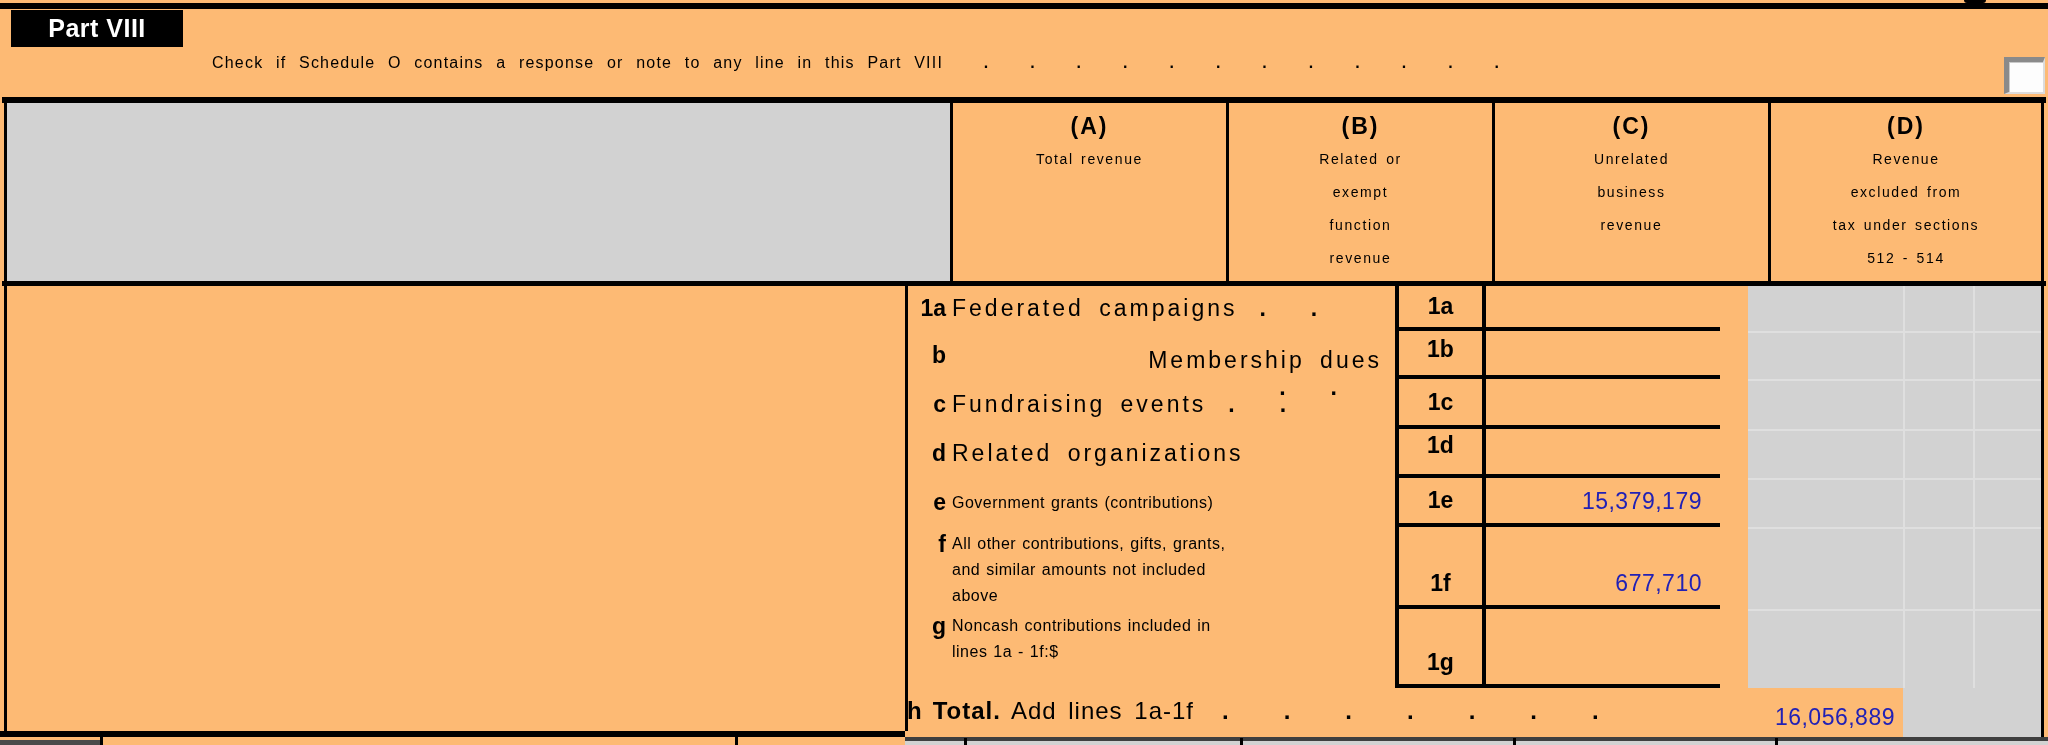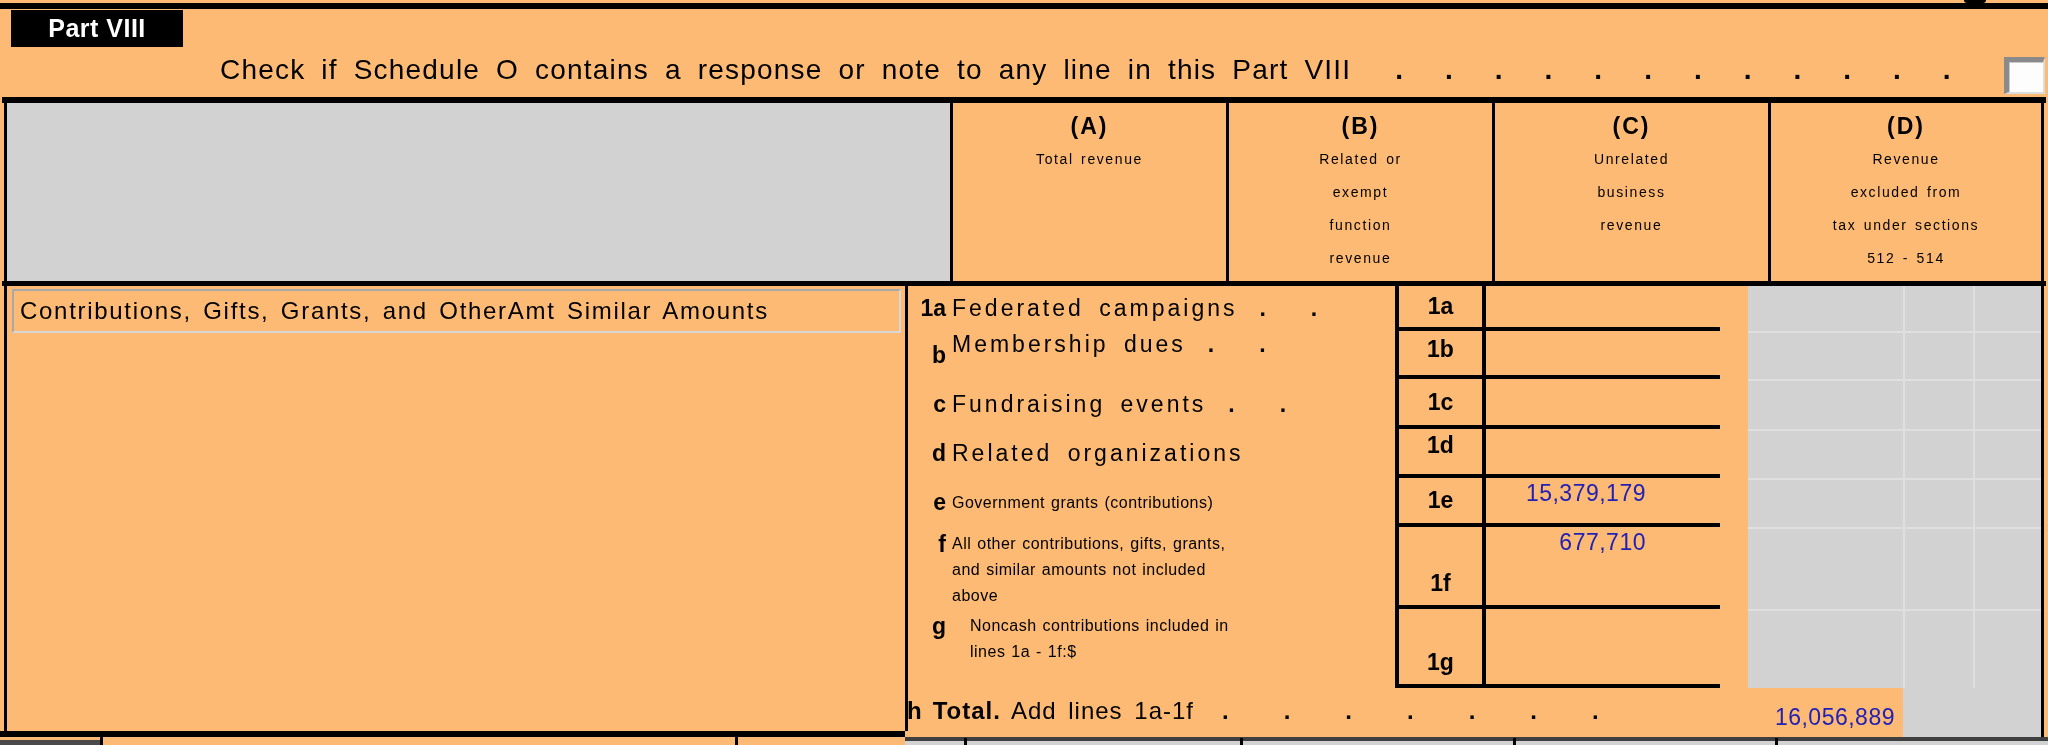--- a/index.html
+++ b/index.html
@@ -7,21 +7,21 @@
     position:relative; width:2048px; height:745px; background:#fdba74; overflow:hidden;
     font-family:"Liberation Sans", sans-serif; color:#000;
   }
   .abs{position:absolute;}
   
   .top-rule{left:0;top:3px;width:2048px;height:6px;background:#000;}
   .page-num-remnant{left:1964px;top:0;width:22px;height:3px;background:#000;border-radius:0 0 9px 9px;}
   .part-badge{left:11px;top:10px;width:172px;height:37px;background:#000;color:#fff;
     display:flex;align-items:center;justify-content:center;font-size:25px;font-weight:bold;letter-spacing:.5px;}
   .title{left:220px;top:8px;font-size:32px;font-weight:bold;letter-spacing:1.6px;word-spacing:4px;}
-  .check-line{left:220px;top:54px;font-size:28px;letter-spacing:1.2px;word-spacing:7px;white-space:nowrap;}
+  .check-line{left:212px;top:54px;font-size:16px;letter-spacing:1.2px;word-spacing:7px;white-space:nowrap;}
   .check-line .dots{letter-spacing:42px;font-weight:bold;margin-left:28px;}
   .checkbox{left:2004px;top:57px;width:34px;height:30px;background:#fdfdfd;
     border-style:solid;border-width:5px 2px 2px 5px;border-color:#8a8a8a #dcdcdc #dcdcdc #8a8a8a;
     box-shadow:inset 1px 1px 0 #c9c9c9;}
   
   .thead-top{left:2px;top:97px;width:2044px;height:6px;background:#000;}
   .thead-gray{left:6px;top:103px;width:944px;height:178px;background:#d2d2d2;}
   .col-head{top:103px;height:178px;border-left:3px solid #000;box-sizing:border-box;
     text-align:center;padding-top:7px;}
   .col-letter{font-size:23px;font-weight:bold;letter-spacing:2px;line-height:33px;}
@@ -40,22 +40,22 @@
   .line-desc{left:952px;width:430px;white-space:pre-line;}
   .desc-big{font-size:23px;letter-spacing:3px;word-spacing:6px;}
   .desc-small{font-size:16px;letter-spacing:.5px;word-spacing:1px;line-height:26px;}
   .row-center{display:flex;align-items:center;}
   .line-dots{letter-spacing:45px;font-weight:bold;margin-left:22px;font-size:23px;}
   .numcol-left{left:1395px;top:286px;width:4px;height:402px;background:#000;}
   .numcol-right{left:1482px;top:286px;width:4px;height:402px;background:#000;}
   .row-underline{left:1395px;width:325px;height:4px;background:#000;}
   .line-number-box{left:1399px;width:83px;display:flex;justify-content:center;
     font-size:23px;font-weight:bold;}
-  .line-amount-field{left:1430px;width:234px;box-sizing:border-box;display:flex;
-    align-items:flex-start;justify-content:flex-end;padding:0 18px 6px 0;}
+  .line-amount-field{left:1486px;width:234px;box-sizing:border-box;display:flex;
+    align-items:flex-end;justify-content:flex-end;padding:0 18px 6px 0;}
   .amount{font-size:23px;letter-spacing:.5px;}
   
   .shaded-region{left:1748px;top:286px;width:293px;height:402px;background:#d2d2d2;}
   .shade-hline{position:absolute;left:0;width:100%;height:2px;background:#dfdfdf;}
   .shade-vline{position:absolute;top:0;height:100%;width:2px;background:#dfdfdf;}
   .right-shade-lower{left:1903px;top:688px;width:138px;height:49px;background:#d2d2d2;}
   
   .total-line{left:907px;top:688px;height:46px;display:flex;align-items:center;
     font-size:24px;letter-spacing:1px;word-spacing:4px;white-space:nowrap;}
   .total-line .tbold{font-weight:bold;margin-right:10px;}
@@ -112,36 +112,33 @@
         <div class="col-label">Revenue
 excluded from
 tax under sections
 512 - 514</div>
       </div>
     </div>
   <div class="abs thead-bottom"></div>
   <div class="abs table-left"></div>
   <div class="abs table-right"></div>
 
-  <div class="abs section-label-box">
-    <span>Contributions, Gifts, Grants, and OtherAmt Similar Amounts</span>
-  </div>
   <div class="abs category-divider"></div>
   <div class="abs left-cell-bottom"></div>
 
   <div id="rows">
       <div class="abs line-prefix row-center" style="top: 286px; height: 45px; justify-content: flex-end; display: flex; align-items: center;">1a</div>
       <div class="abs line-desc desc-big" style="top: 286px; height: 45px; display: flex; align-items: center;"><span>Federated campaigns</span><span class="line-dots">..</span></div>
       <div class="abs line-number-box" style="top: 286px; height: 41px; align-items: center;">1a</div>
       <div class="abs line-amount-field" style="top: 288px; height: 37px;">
         <span class="amount" style="color: rgb(33, 33, 181);"></span>
       </div>
       <div class="abs row-underline" style="top: 327px;"></div>
       <div class="abs line-prefix row-center" style="top: 331px; height: 48px; justify-content: flex-end; display: flex; align-items: center;">b</div>
-      <div class="abs line-desc desc-big" style="top: 331px; height: 48px; display: flex; align-items: flex-start;"><span>Membership dues</span><span class="line-dots">..</span></div>
+      <div class="abs line-desc desc-big" style="top: 347px; height: 48px; display: flex; align-items: flex-end; flex-direction: column;"><span>Membership dues</span><span class="line-dots">..</span></div>
       <div class="abs line-number-box" style="top: 331px; height: 36px; align-items: center;">1b</div>
       <div class="abs line-amount-field" style="top: 333px; height: 40px;">
         <span class="amount" style="color: rgb(33, 33, 181);"></span>
       </div>
       <div class="abs row-underline" style="top: 375px;"></div>
       <div class="abs line-prefix row-center" style="top: 379px; height: 50px; justify-content: flex-end; display: flex; align-items: center;">c</div>
       <div class="abs line-desc desc-big" style="top: 379px; height: 50px; display: flex; align-items: center;"><span>Fundraising events</span><span class="line-dots">..</span></div>
       <div class="abs line-number-box" style="top: 379px; height: 46px; align-items: center;">1c</div>
       <div class="abs line-amount-field" style="top: 381px; height: 42px;">
         <span class="amount" style="color: rgb(33, 33, 181);"></span>
@@ -164,21 +161,21 @@
       <div class="abs line-prefix" style="top: 527px; height: 82px; padding-top: 4px;">f</div>
       <div class="abs line-desc desc-small" style="top: 527px; height: 82px; padding-top: 4px;"><span>All other contributions, gifts, grants,
 and similar amounts not included
 above</span></div>
       <div class="abs line-number-box" style="top: 527px; height: 78px; align-items: flex-end; padding-bottom: 8px; box-sizing: border-box;">1f</div>
       <div class="abs line-amount-field" style="top: 529px; height: 74px;">
         <span class="amount" style="color: rgb(33, 33, 181);">677,710</span>
       </div>
       <div class="abs row-underline" style="top: 605px;"></div>
       <div class="abs line-prefix" style="top: 609px; height: 79px; padding-top: 4px;">g</div>
-      <div class="abs line-desc desc-small" style="top: 609px; height: 79px; padding-top: 4px; margin-left: 18px;"><span>Noncash contributions included in
+      <div class="abs line-desc desc-small" style="top: 609px; height: 79px; padding-top: 4px;"><span>Noncash contributions included in
 lines 1a - 1f:$</span></div>
       <div class="abs line-number-box" style="top: 609px; height: 75px; align-items: flex-end; padding-bottom: 8px; box-sizing: border-box;">1g</div>
       <div class="abs line-amount-field" style="top: 611px; height: 71px;">
         <span class="amount" style="color: rgb(33, 33, 181);"></span>
       </div>
       <div class="abs row-underline" style="top: 684px;"></div>
     </div>
   <div class="abs numcol-left"></div>
   <div class="abs numcol-right"></div>
 

